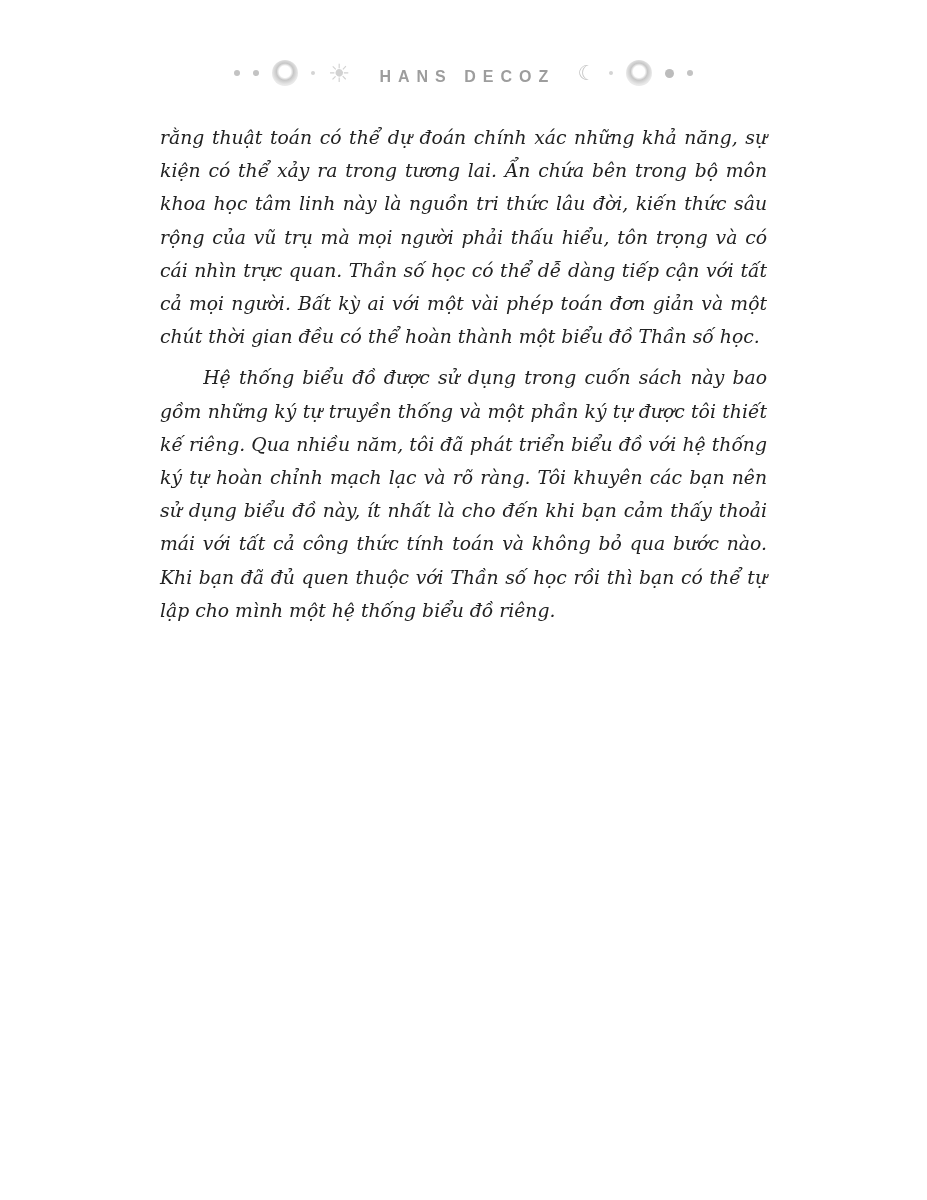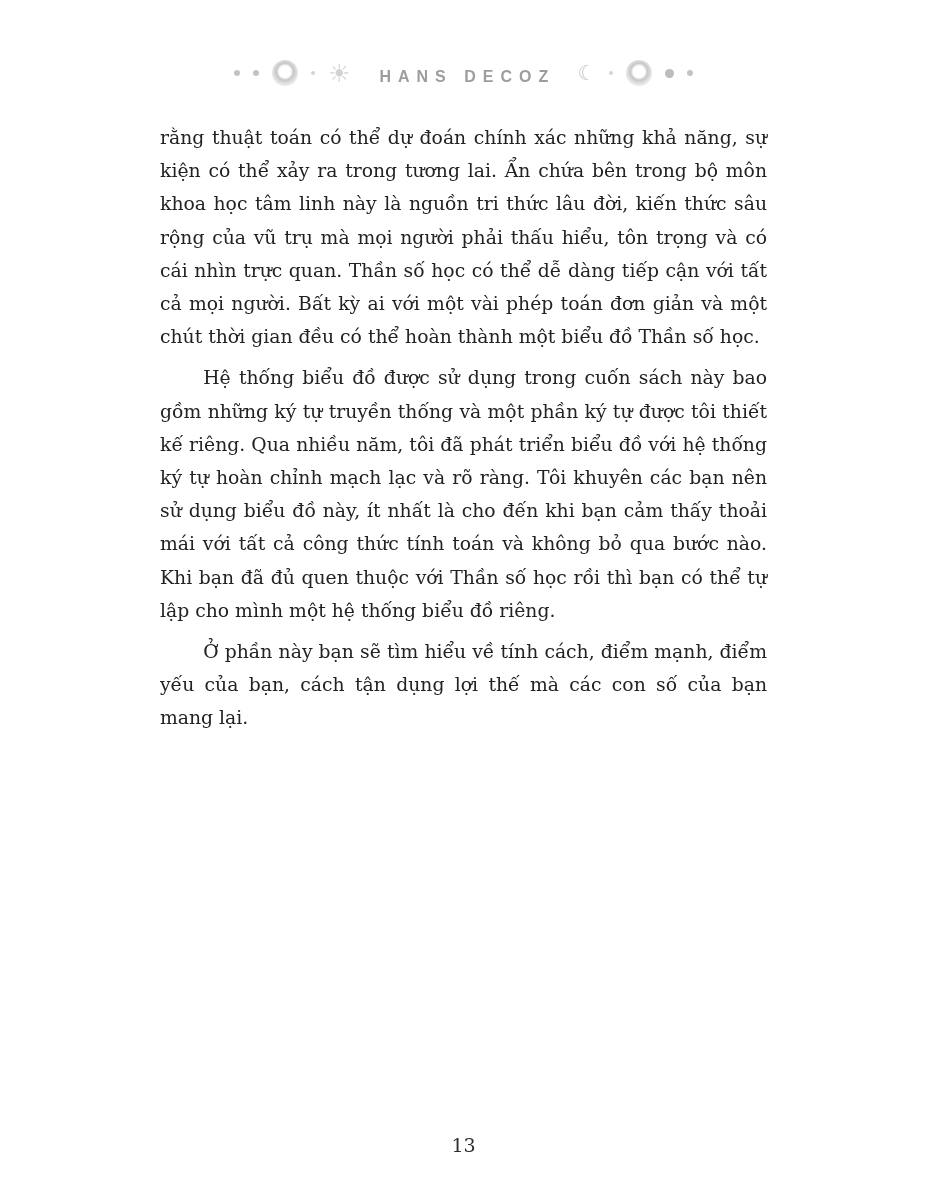--- a/index.html
+++ b/index.html
@@ -66,20 +66,21 @@
     white-space: nowrap;
     text-align: right;
   }
 
   
   .body-text {
     position: absolute;
     top: 121px;
     left: 160px;
     width: 607px;
+    font-style: italic;
     font-size: 18.8px;
     line-height: 33.2px;
     color: #222222;
     text-align: justify;
   }
   .body-text p {
     margin: 0 0 8px 0;
   }
   .body-text p.indent {
     text-indent: 2.3em;
@@ -118,18 +119,16 @@
       <span class="dot xs"></span>
       <span class="ring"></span>
       <span class="dot md"></span>
       <span class="dot sm"></span>
     </div>
   </div>
 
   <div class="body-text">
     <p>rằng thuật toán có thể dự đoán chính xác những khả năng, sự kiện có thể xảy ra trong tương lai. Ẩn chứa bên trong bộ môn khoa học tâm linh này là nguồn tri thức lâu đời, kiến thức sâu rộng của vũ trụ mà mọi người phải thấu hiểu, tôn trọng và có cái nhìn trực quan. Thần số học có thể dễ dàng tiếp cận với tất cả mọi người. Bất kỳ ai với một vài phép toán đơn giản và một chút thời gian đều có thể hoàn thành một biểu đồ Thần số học.</p>
     <p class="indent">Hệ thống biểu đồ được sử dụng trong cuốn sách này bao gồm những ký tự truyền thống và một phần ký tự được tôi thiết kế riêng. Qua nhiều năm, tôi đã phát triển biểu đồ với hệ thống ký tự hoàn chỉnh mạch lạc và rõ ràng. Tôi khuyên các bạn nên sử dụng biểu đồ này, ít nhất là cho đến khi bạn cảm thấy thoải mái với tất cả công thức tính toán và không bỏ qua bước nào. Khi bạn đã đủ quen thuộc với Thần số học rồi thì bạn có thể tự lập cho mình một hệ thống biểu đồ riêng.</p>
-    <p class="indent">Ở phần này bạn sẽ tìm hiểu về tính cách, điểm mạnh, điểm yếu của bạn, cách tận dụng lợi thế mà các con số của bạn mang lại.</p>
   </div>
 
-  <div class="page-number">13</div>
 
 </div>
 
 </body></html>

